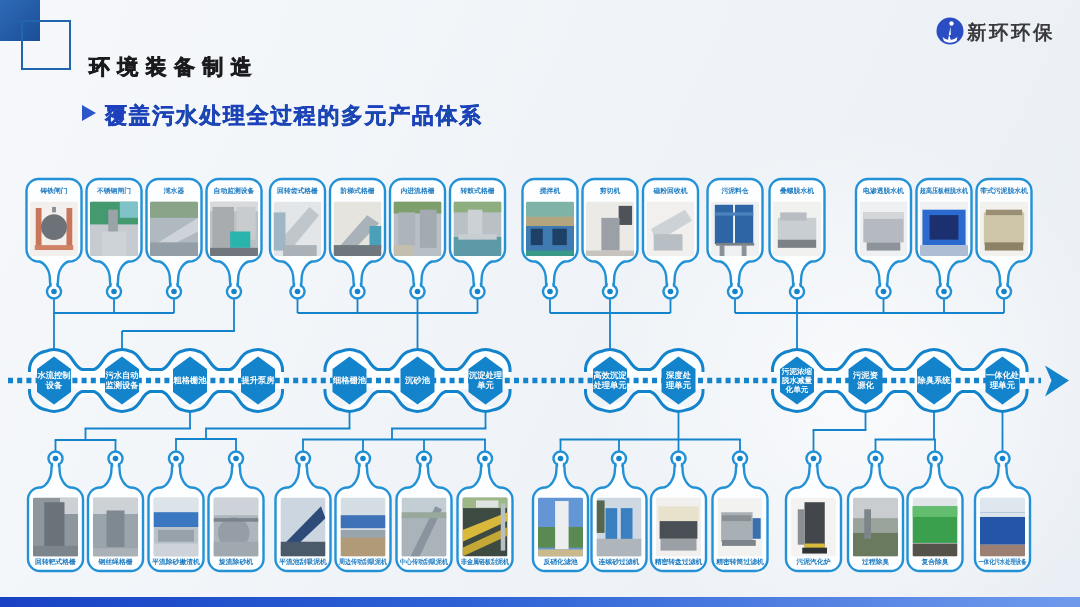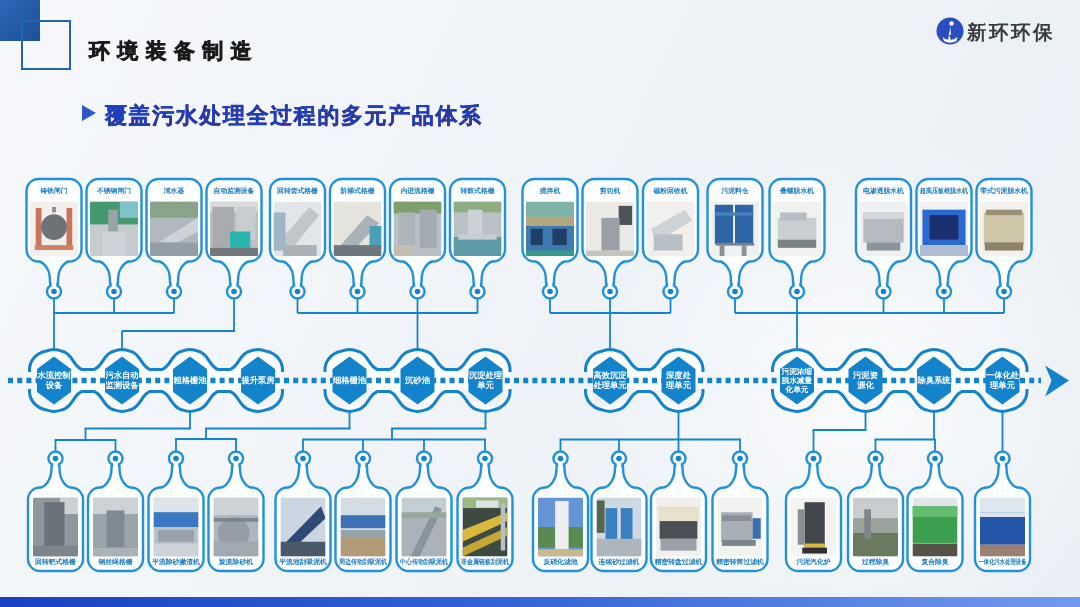--- a/index.html
+++ b/index.html
@@ -6,24 +6,24 @@
   body{width:1080px;height:607px;overflow:hidden;position:relative;
     font-family:"Liberation Sans",sans-serif;
     background:
       radial-gradient(circle at 80% 65%, rgba(255,255,255,.7) 0%, rgba(255,255,255,0) 28%),
       linear-gradient(115deg,#f6f8fb 0%,#f0f4f8 45%,#eaeff5 100%);
   }
   .decor-fill{position:absolute;left:0;top:0;width:40px;height:41px;
     background:linear-gradient(135deg,#2e6ab8,#1b4e97);}
   .decor-out{position:absolute;left:21px;top:20px;width:46px;height:46px;
     border:2.5px solid #2265af;}
-  .title{position:absolute;left:89px;top:40px;font-size:21px;font-weight:bold;
+  .title{position:absolute;left:89px;top:56px;font-size:21px;font-weight:bold;
     color:#1b1b1d;letter-spacing:7.3px;line-height:22px;-webkit-text-stroke:0.7px #1b1b1d;}
   .sub{position:absolute;left:105px;top:103px;font-size:22px;font-weight:bold;
-    color:#7f1d1d;letter-spacing:1.6px;line-height:26px;-webkit-text-stroke:0.5px #1d3fbe;}
+    color:#0f766e;letter-spacing:1.6px;line-height:26px;-webkit-text-stroke:0.5px #1d3fbe;}
   .subarrow{position:absolute;left:82px;top:105px;width:0;height:0;
     border-left:14px solid #2b57c8;border-top:8px solid transparent;border-bottom:8px solid transparent;}
   .logo{position:absolute;left:936px;top:17px;}
   .footer{position:absolute;left:0;bottom:0;width:1080px;height:10px;
     background:linear-gradient(90deg,#1742c4 0%,#2f63d6 45%,#6f9aec 100%);}
   #dg{position:absolute;left:0;top:0;}
 </style>
 </head>
 <body>
 <svg id="dg" width="1080" height="607" xmlns="http://www.w3.org/2000/svg">

